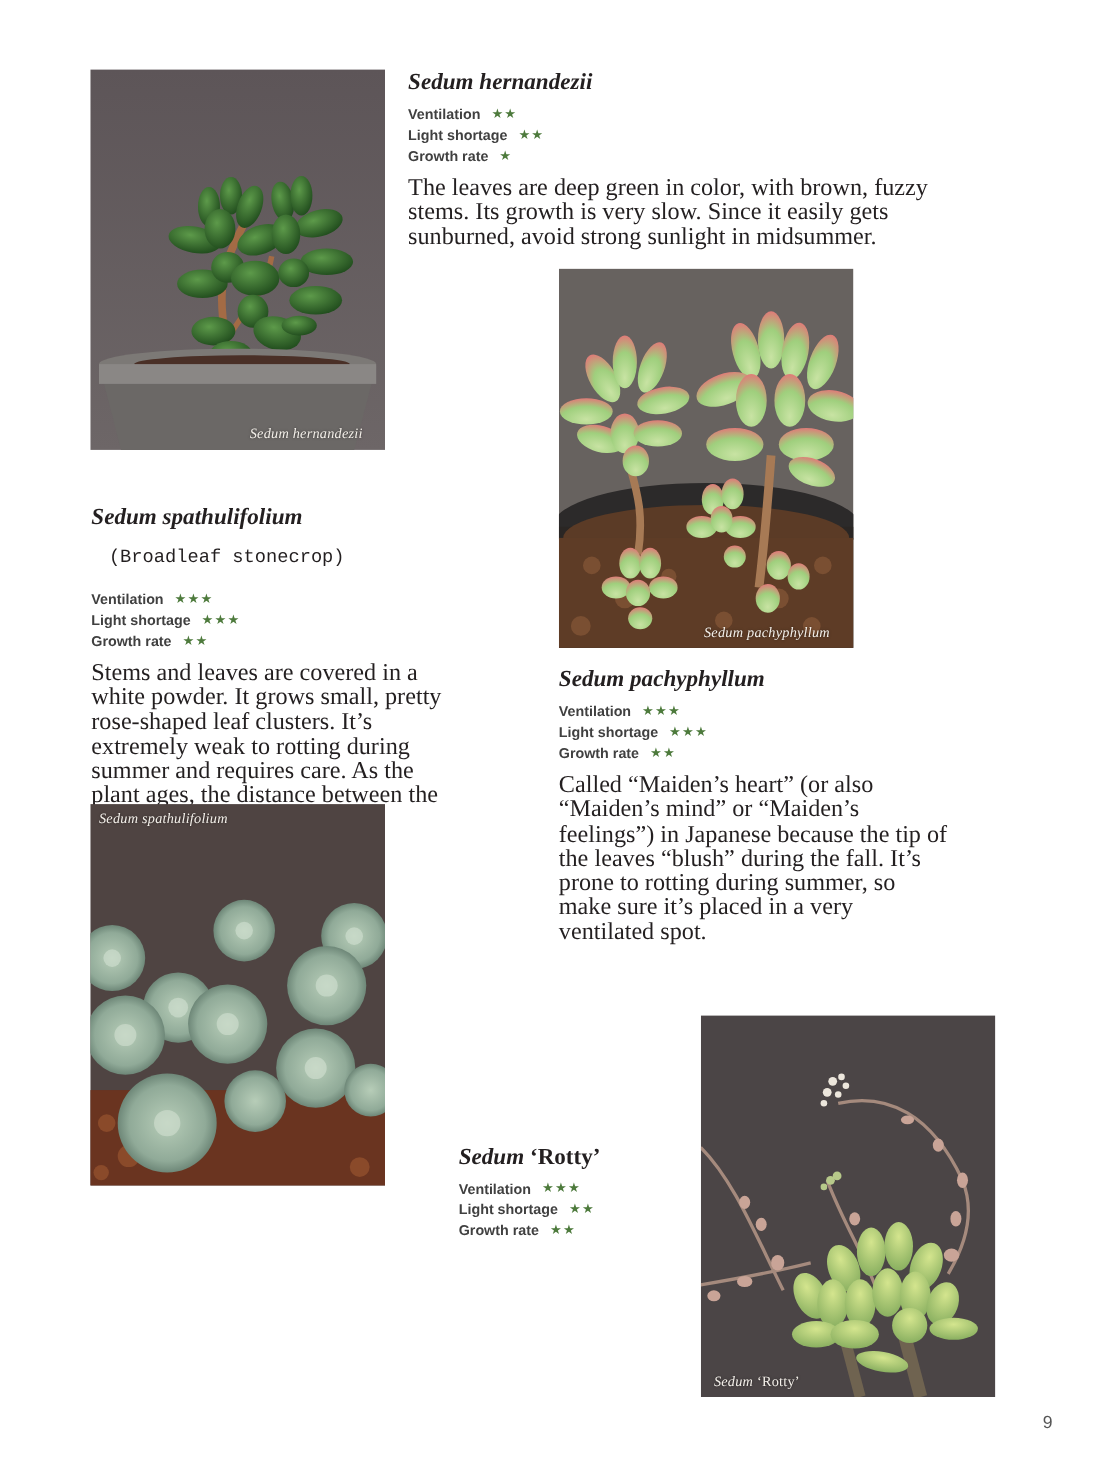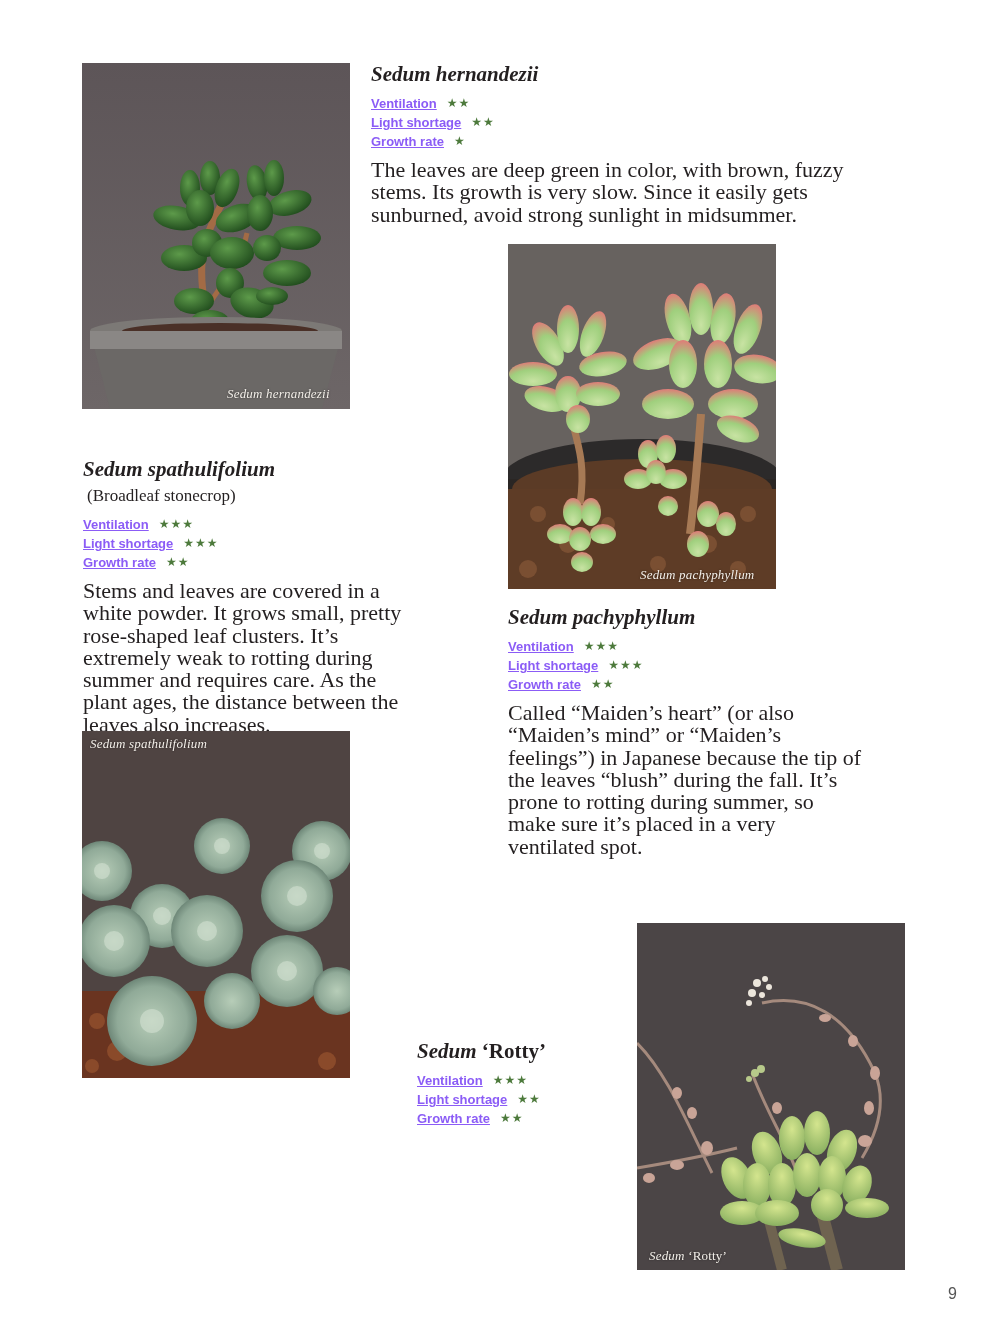--- a/index.html
+++ b/index.html
@@ -2,24 +2,24 @@
 <html><head>
   <meta charset="utf-8">
   <style>
     html, body { margin: 0; padding: 0; background: #ffffff; }
     body { width: 1000px; height: 1333px; position: relative; overflow: hidden; color: #231f20; }
     .photo { position: absolute; overflow: hidden; }
     .caption { position: absolute; color: #f4f0ea; font-family: "Liberation Serif", serif; font-style: italic; font-size: 13px; letter-spacing: 0.2px; text-shadow: 0 0 2px rgba(0,0,0,0.5); white-space: nowrap; }
     .entry { position: absolute; }
     .title { font-family: "Liberation Serif", serif; font-style: italic; font-size: 21px; line-height: 24px; margin: 0; }
     .title .cultivar { font-style: normal; }
-    .common { font-family: Liberation Serif, serif; font-size: 17px; line-height: 22px; margin: 4px; }
+    .common { font-family: Liberation Mono, monospace; font-size: 17px; line-height: 22px; margin: 16px; }
     .ratings { margin-top: 8px; margin-bottom: 8px; }
     .rating { font-family: "Liberation Sans", sans-serif; font-size: 13px; line-height: 19px; display: flex; align-items: center; }
-    .rating .label { font-weight: bold; font-weight: 600; color: #8b5cf6; text-decoration: underline; }
+    .rating .label { font-weight: bold; font-weight: 600; color: #404040; }
     .rating .stars { color: #4d7a3c; font-size: 12px; margin-left: 10px; letter-spacing: 1px; }
     .desc { font-family: "Liberation Serif", serif; font-size: 22px; line-height: 22.3px; margin: 0; }
     .pagenum { position: absolute; left: 948px; top: 1285px; font-family: "Liberation Sans", sans-serif; font-size: 16px; color: #555; }
   </style>
 </head>
 <body>
 
 <div class="photo" style="left:82px; top:63px; width:268px; height:346px;">
   <svg width="268" height="346" viewBox="0 0 268 346">
     <defs>

